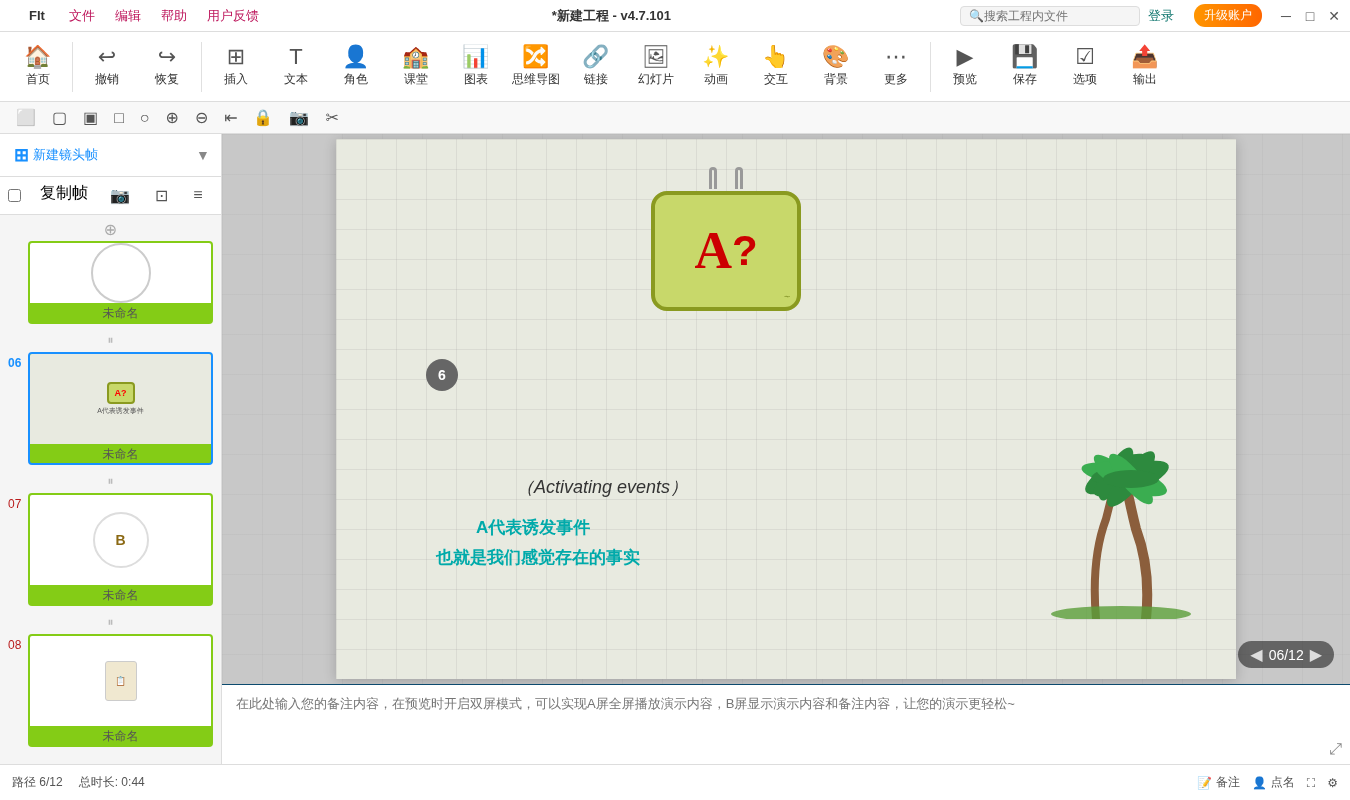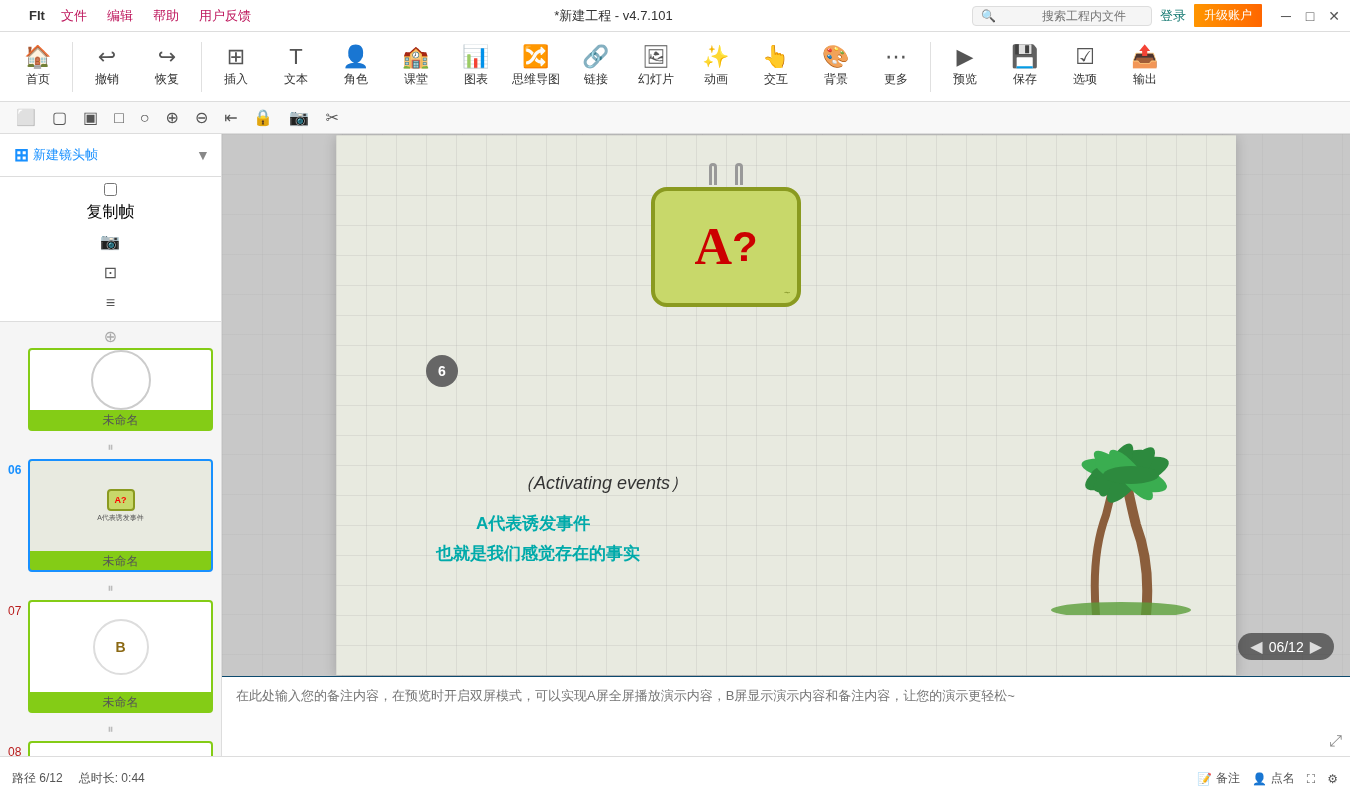--- a/index.html
+++ b/index.html
@@ -3,36 +3,36 @@
   <meta charset="utf-8">
   <style>
     * { box-sizing: border-box; margin: 0; padding: 0; }
     body { font-family: 'Microsoft YaHei', sans-serif; background: #f0f0f0; overflow: hidden; width: 1350px; height: 800px; display: flex; flex-direction: column; }
 
     
     .title-bar {
       display: flex; align-items: center; background: #fff; height: 32px;
       border-bottom: 1px solid #ddd; padding: 0 8px; user-select: none;
     }
-    .title-bar-logo { font-size: 13px; font-weight: bold; color: #333; margin-right: 12px; padding-left: 21px; }
+    .title-bar-logo { font-size: 13px; font-weight: bold; color: #333; margin-right: 20px; padding-left: 21px; }
     .title-bar-menu { display: flex; gap: 12px; }
     .title-bar-menu span { font-size: 13px; color: #be185d; cursor: pointer; padding: 2px 4px; }
-    .title-bar-center { flex: 1; text-align: center; font-size: 13px; color: #333; }
+    .title-bar-center { flex: 1; text-align: center; font-size: 13px; color: #333; font-weight: bold; }
     .title-bar-right { display: flex; align-items: center; gap: 8px; }
     .search-box {
       display: flex; align-items: center; background: #f5f5f5; border: 1px solid #ddd;
       border-radius: 4px; padding: 2px 8px; width: 180px;
     }
-    .search-box input { border: none; background: transparent; font-size: 12px; outline: none; width: 130px; color: #000000; text-align: right; }
+    .search-box input { border: none; background: transparent; font-size: 12px; outline: none; width: 130px; color: #000000; }
     .search-icon { color: #888; font-size: 12px; }
     .login-btn { font-size: 13px; color: #0f766e; cursor: pointer; }
     .upgrade-btn {
       background: linear-gradient(to right, #ff9500, #ff6600);
-      color: #fff; border: none; border-radius: 1px; padding: 3px 10px;
-      font-size: 12px; cursor: pointer;
+      color: #fff; border: none; border-radius: 11px; padding: 3px 10px;
+      font-size: 12px; cursor: pointer; margin-left: 12px;
     }
     .win-btns { display: flex; gap: 8px; margin-left: 8px; }
     .win-btn { width: 16px; height: 16px; border-radius: 2px; border: none; cursor: pointer; font-size: 14px; background: transparent; color: #555; }
 
     
     .toolbar {
       display: flex; align-items: center; background: #fff; height: 70px;
       border-bottom: 1px solid #ddd; padding: 0 8px;
     }
     .toolbar-item {
@@ -65,22 +65,22 @@
     }
     .new-frame-btn {
       display: flex; align-items: center; gap: 4px; cursor: pointer;
       color: #1890ff; font-size: 13px; flex: 1; padding: 4px 6px; border-radius: 4px;
     }
     .sidebar-collapse-btn {
       width: 20px; height: 20px; cursor: pointer; color: #888; font-size: 14px;
       display: flex; align-items: center; justify-content: center;
     }
     .sidebar-tools {
-      display: flex; align-items: center; padding: 6px 8px; background: #fff;
-      border-bottom: 1px solid #ddd; gap: 6px; flex-direction: column;
+      display: flex; padding: 6px 8px; background: #fff;
+      border-bottom: 1px solid #ddd; gap: 19px;
     }
     .sidebar-tool-btn { font-size: 16px; color: #555; cursor: pointer; padding: 3px; border-radius: 3px; }
 
     .slides-list { flex: 1; overflow-y: auto; padding: 4px 0; }
     .slide-separator {
       display: flex; align-items: center; justify-content: center;
       height: 20px; cursor: pointer; color: #aaa;
     }
     .slide-item {
       display: flex; align-items: flex-start; padding: 2px 8px 6px 8px; cursor: pointer;
@@ -185,21 +185,21 @@
     }
     .notes-input {
       flex: 1; border: none; outline: none; padding: 10px 14px;
       font-size: 13px; color: #999; resize: none; font-family: inherit;
       background: transparent;
     }
     .notes-expand { position: absolute; bottom: 6px; right: 8px; color: #888; cursor: pointer; font-size: 16px; }
 
     
     .status-bar {
-      display: flex; align-items: center; background: #fff; height: 44px;
+      display: flex; align-items: center; background: #fff; height: 36px;
       border-top: 1px solid #ddd; padding: 0 12px; gap: 16px;
     }
     .status-item { font-size: 12px; color: #555; display: flex; align-items: center; gap: 4px; }
     .status-right { margin-left: auto; display: flex; align-items: center; gap: 12px; }
 
     
     .thumb-img-1 { width: 100%; height: 100%; display: flex; align-items: center; justify-content: center; }
     .thumb-circle { width: 60px; height: 60px; border-radius: 50%; border: 2px solid #ccc; }
     .thumb-slide6 {
       background: #e8eae0;

